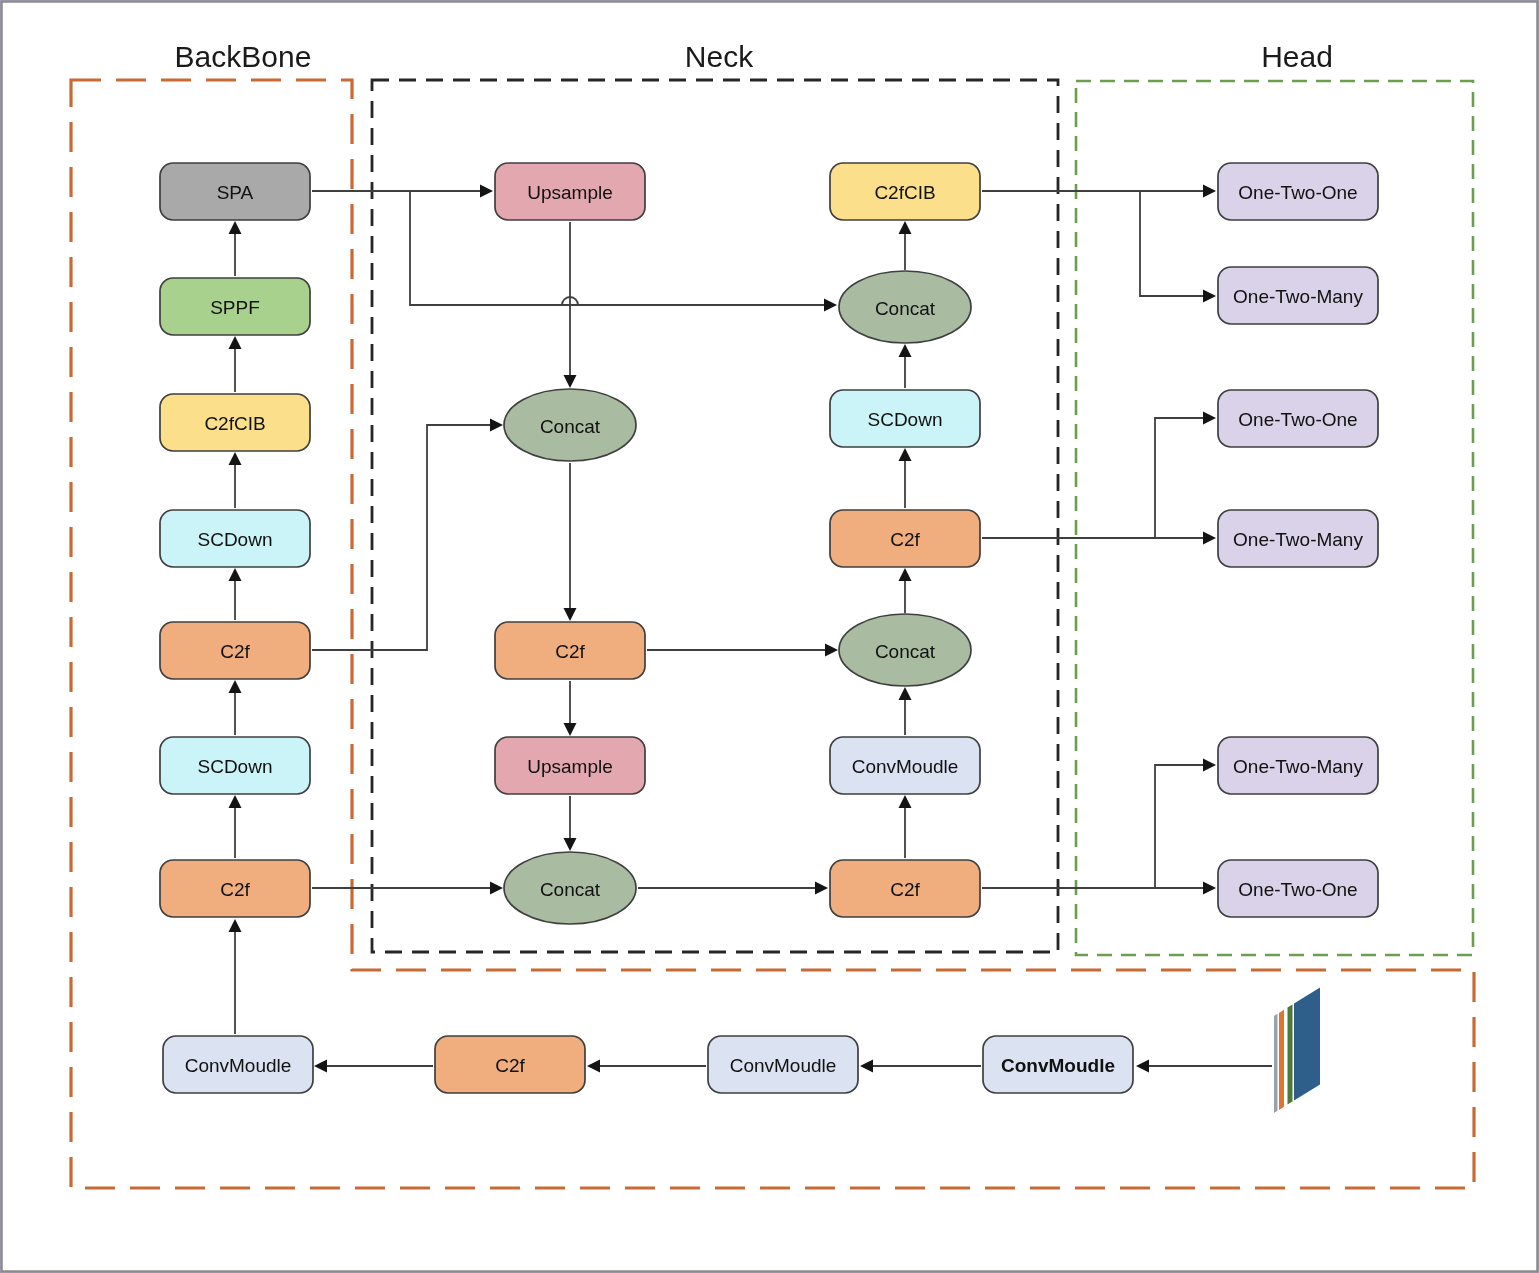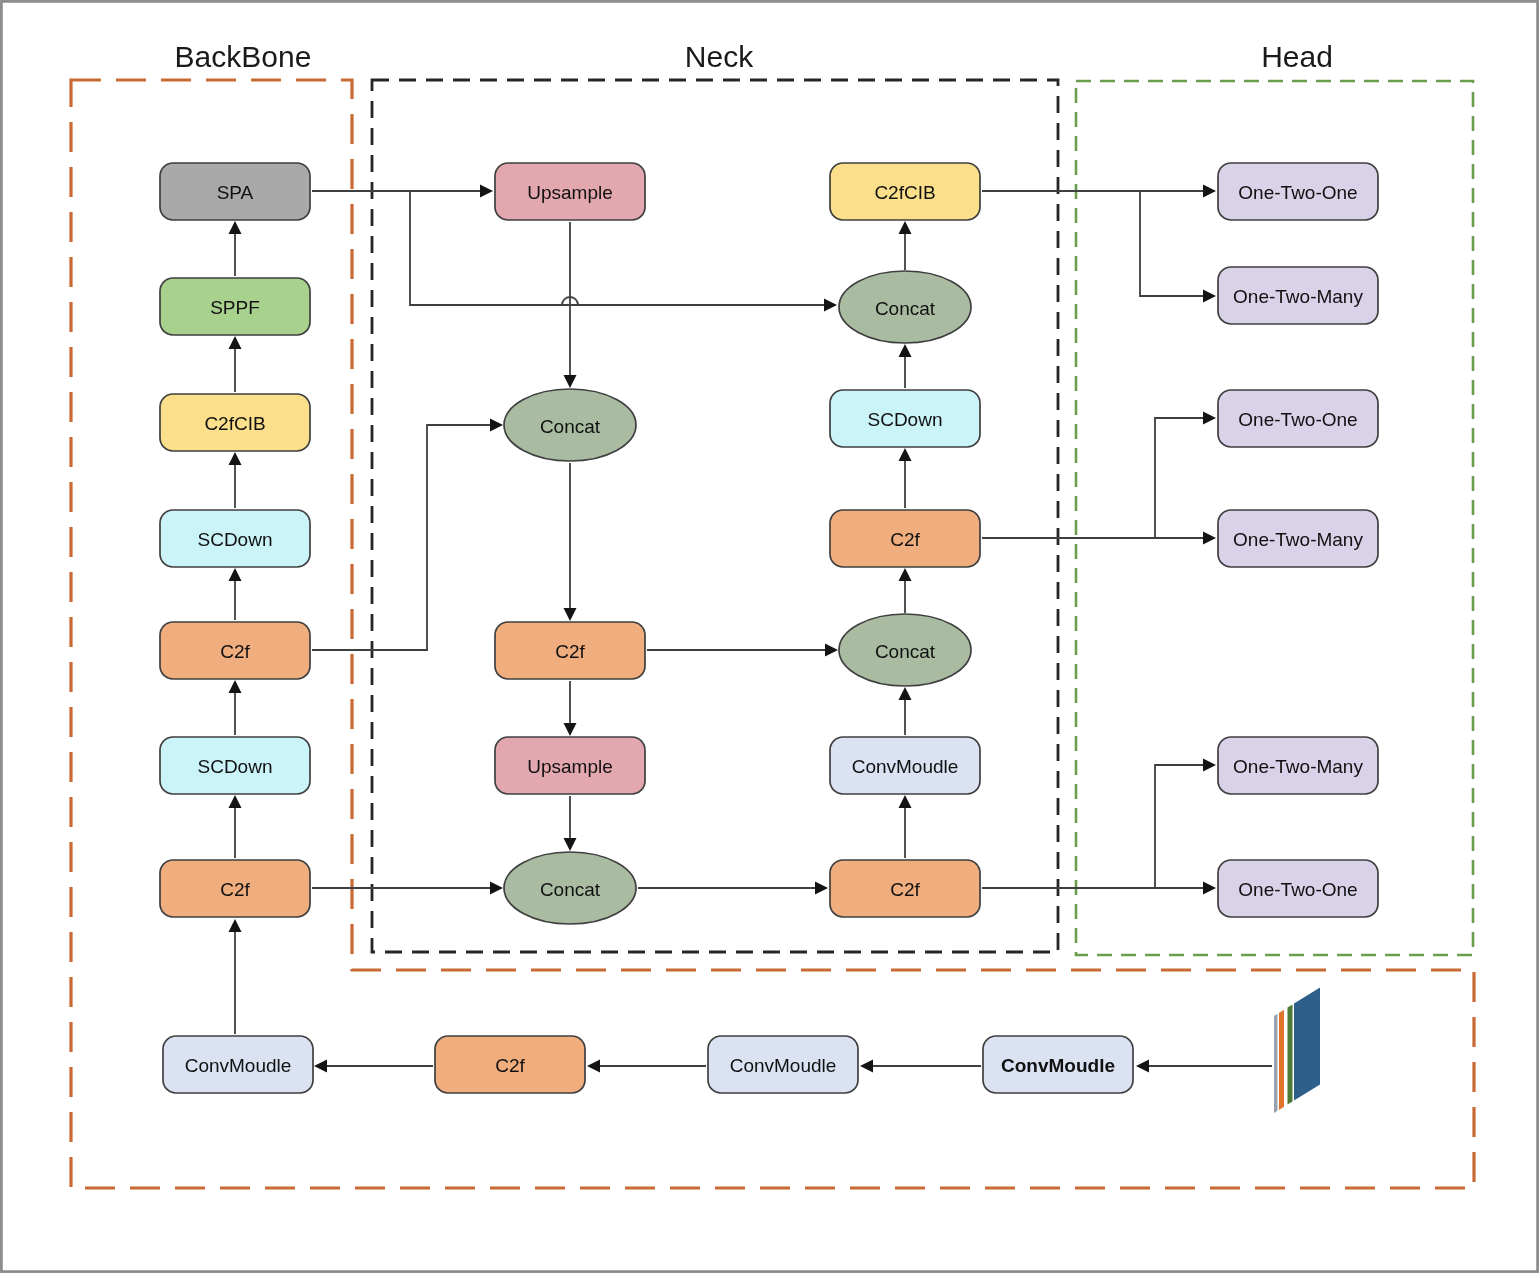--- a/index.html
+++ b/index.html
@@ -1,16 +1,16 @@
 <!DOCTYPE html>
 <html><head>
 <meta charset="utf-8">
 <style>
   html,body{margin:0;padding:0;background:#e8e8e8;}
-  .stage{width:1539px;height:1273px;position:relative;background:#a3a3a3;
+  .stage{width:1539px;height:1273px;position:relative;background:#c4b5fd;
          font-family:"Liberation Sans", sans-serif;}
   svg{display:block;}
   .edge{stroke:#3f3f3f;stroke-width:1.8;fill:none;}
   .hop{stroke:#3f3f3f;stroke-width:1.8;fill:none;}
   .region-title{font-size:30px;fill:#1a1a1a;text-anchor:middle;
                 font-family:"Liberation Sans", sans-serif;}
   .node-label{font-size:19px;fill:#111111;text-anchor:middle;
               font-family:"Liberation Sans", sans-serif;}
   .node-label.bold{font-weight:bold;}
   .node-shape{stroke:#3f3f3f;stroke-width:1.7;}

